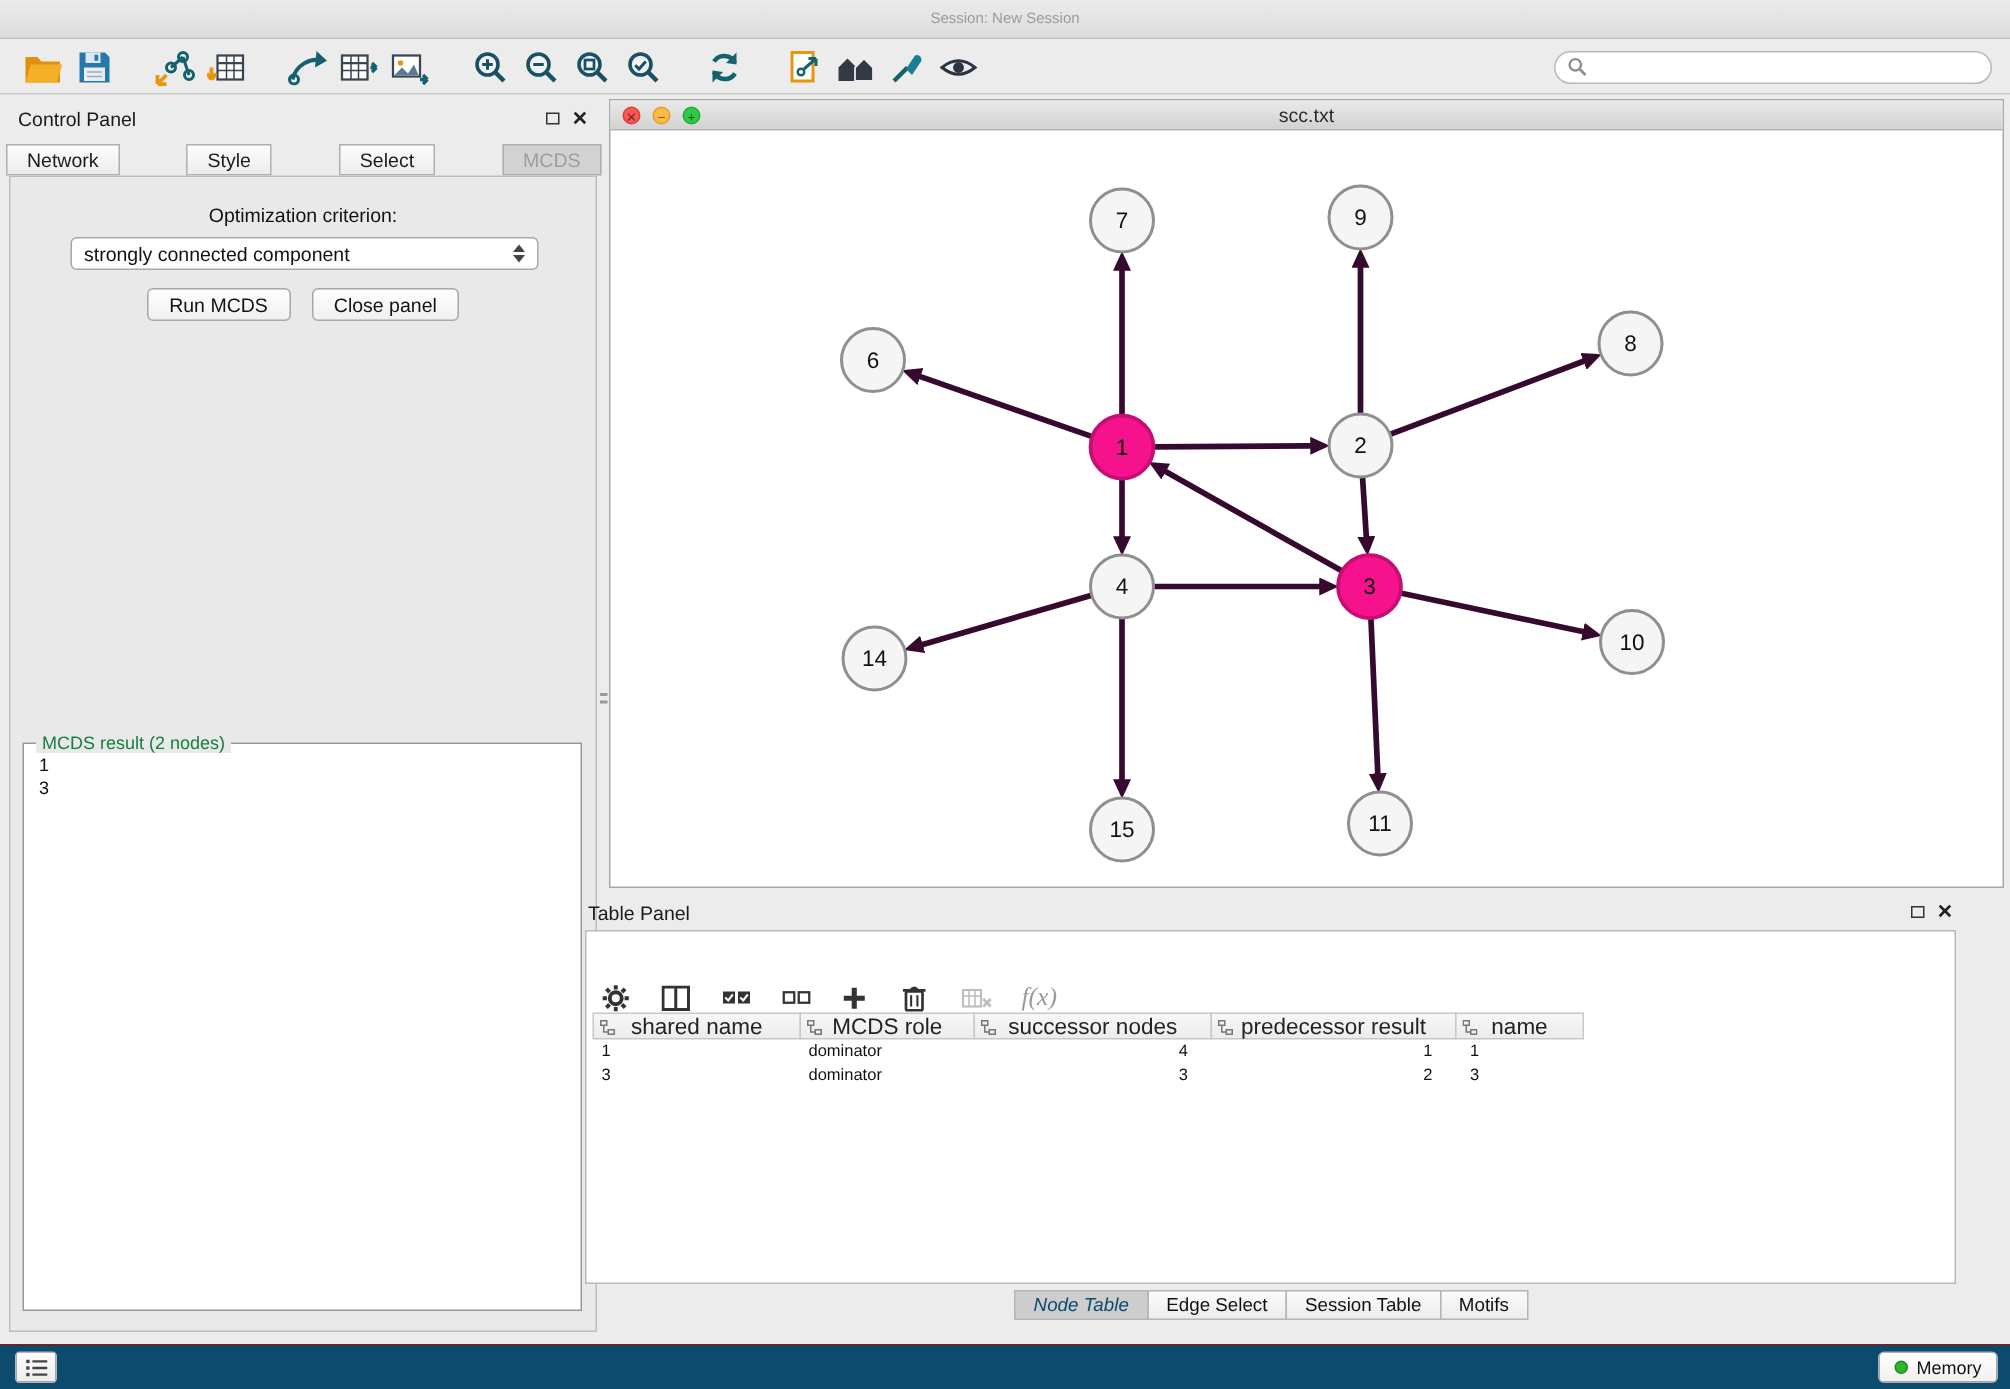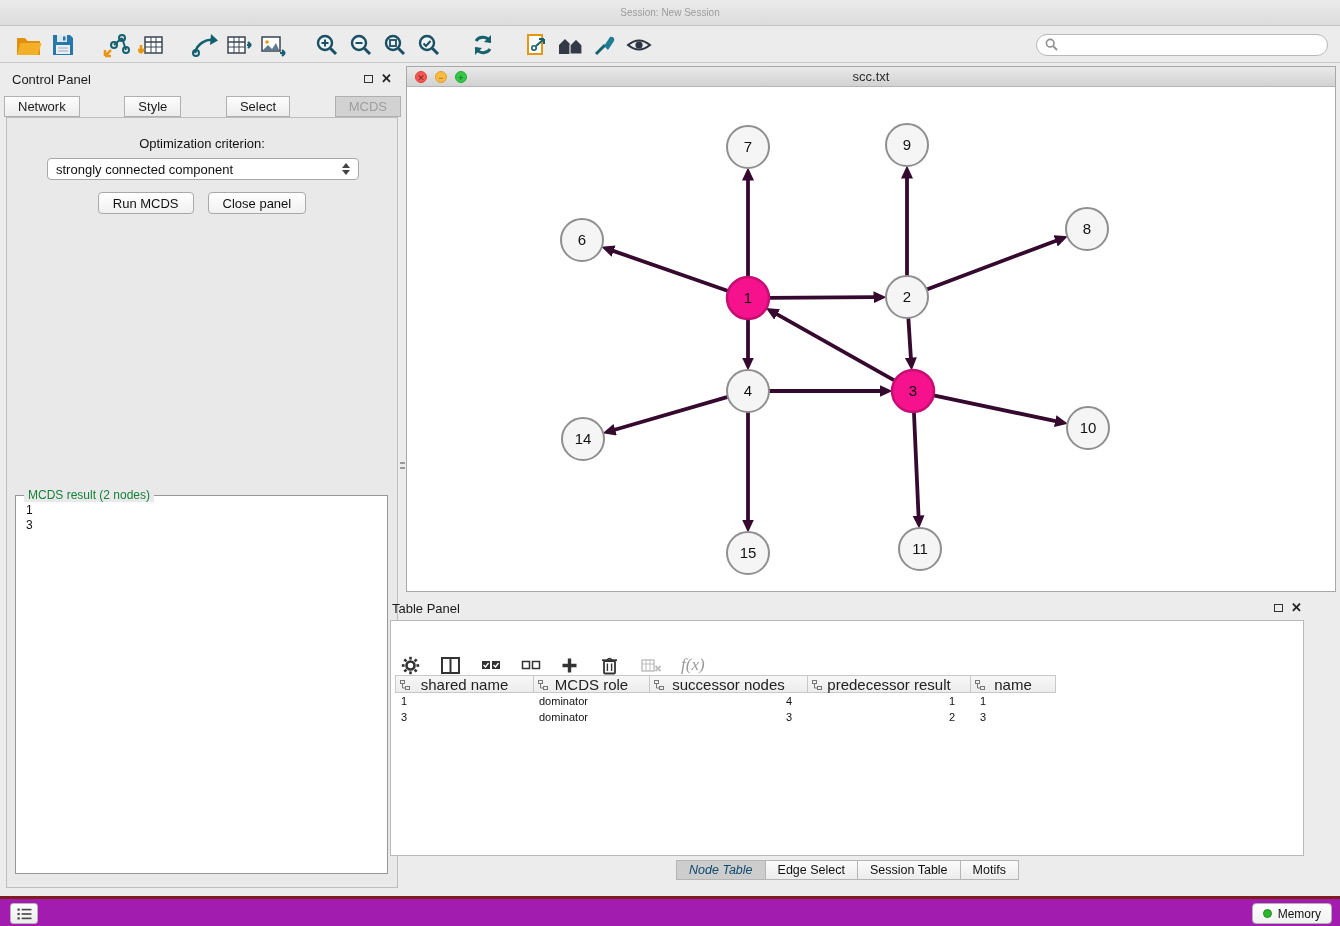--- a/index.html
+++ b/index.html
@@ -84,21 +84,21 @@
   .cell { height:16px; font-size:11px; color:#111; display:flex; align-items:center; padding:0 6px; }
   .cell.num { justify-content:flex-end; padding-right:15px; }
   .cell.name { padding-left:10px; }
   .tp-tabs { position:absolute; left:0; top:264px; width:100%; display:flex; justify-content:center; }
   .btab { height:20px; padding:0 12px; font-size:12.5px; color:#111; display:flex; align-items:center;
     background:linear-gradient(#fbfbfb,#ececec); border:1px solid #b5b5b5; margin-right:-1px; }
   .btab.active { background:#cdcdcd; color:#0c4a6e;font-style:italic; }
 
   
   .statusbar { position:absolute; left:0; top:896px; width:100%; height:30px;
-    background:#a21caf; border-top:3px solid #7f1d1d; }
+    background:#0c4a6e; border-top:1px solid #7f1d1d; }
   .sb-left-btn { position:absolute; left:10px; top:4px; width:28px; height:21px;
     background:linear-gradient(#fdfdfd,#ededed); border:1px solid #b5b5b5; border-radius:3px;
     display:flex; align-items:center; justify-content:center; }
   .memory-btn { position:absolute; right:8px; top:4px; height:21px; padding:0 10px;
     background:linear-gradient(#ffffff,#f0f0f0); border:1px solid #b0b0b0; border-radius:4px;
     font-size:12px; color:#111; display:flex; align-items:center; gap:6px; }
   .green-dot { width:9px; height:9px; border-radius:50%; background:#2db52d; border:1px solid #1f8f1f; }
 </style>
 </head>
 <body>

